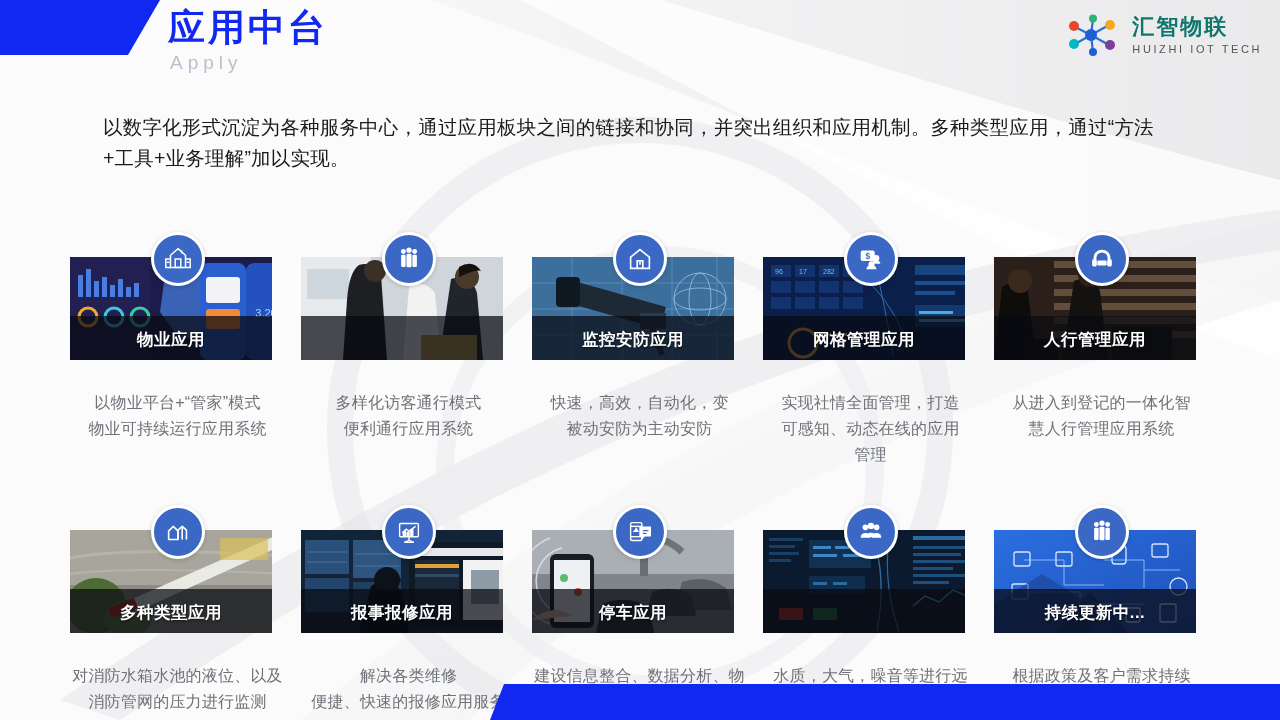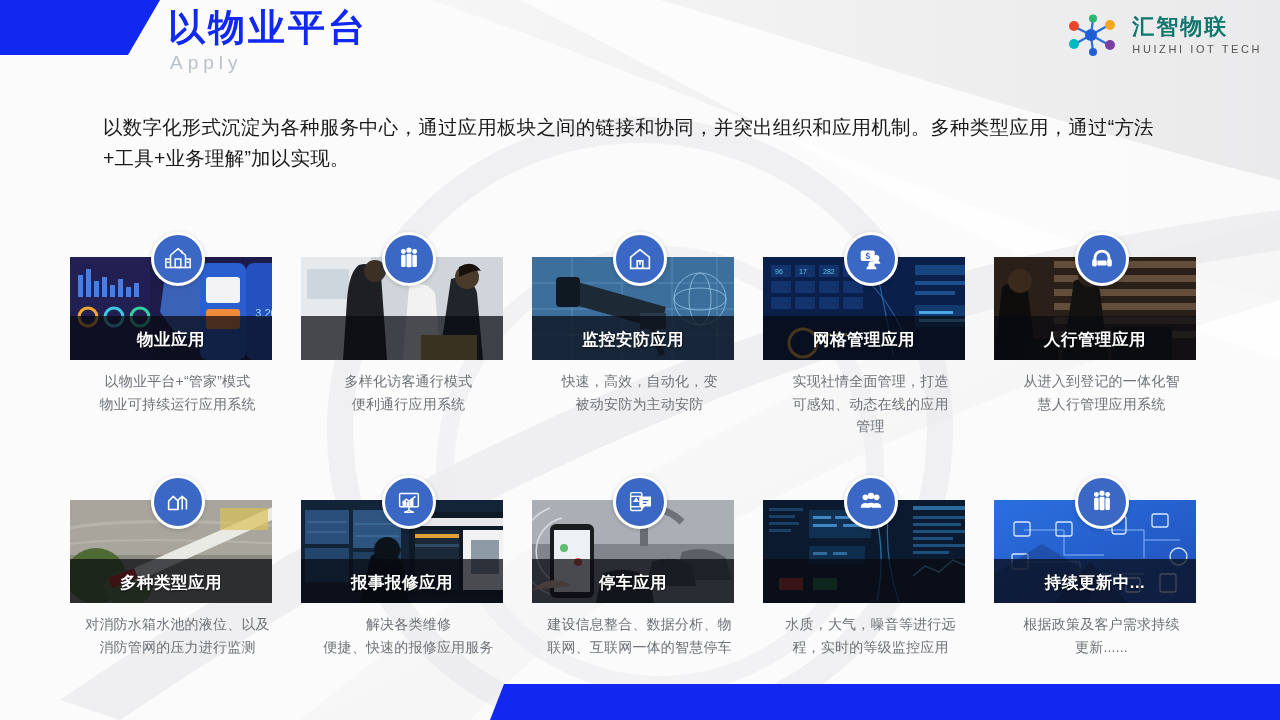--- a/index.html
+++ b/index.html
@@ -72,22 +72,22 @@
     position: absolute; top: 0; left: 50%; transform: translateX(-50%);
     width: 54px; height: 54px; border-radius: 50%;
     background: #3b68c4; border: 3px solid #fff;
     display: flex; align-items: center; justify-content: center;
     box-shadow: 0 1px 4px rgba(0,0,0,.18);
     z-index: 5;
   }
   .badge svg { width: 30px; height: 30px; }
 
   .caption {
-    margin-top: 10px; text-align: center;
-    font-size: 14px; color: #6d7278; line-height: 1.62; letter-spacing: .2px;
+    margin-top: 30px; text-align: center;
+    font-size: 16px; color: #6d7278; line-height: 1.62; letter-spacing: .2px;
   }
 
   
   .footer-bar {
     position: absolute; left: 490px; bottom: 0; width: 790px; height: 36px;
     background: #1028f0;
     clip-path: polygon(14px 0, 790px 0, 790px 36px, 0 36px);
   }
 </style>
 </head>
@@ -110,21 +110,21 @@
     <path d="M520,0 C760,120 1010,270 1280,360 L1280,180 C1040,120 800,40 660,0 Z" fill="#ffffff" opacity=".75"></path>
     <path d="M300,720 C520,540 820,330 1280,220 L1280,300 C880,420 620,560 470,720 Z" fill="url(#g1)" opacity=".6"></path>
     <path d="M120,720 C420,520 760,330 1280,250 L1280,210 C760,280 400,470 60,700 Z" fill="#e4e4e7" opacity=".5"></path>
     <circle cx="640" cy="430" r="300" fill="none" stroke="#e3e3e6" stroke-width="26" opacity=".45"></circle>
     <circle cx="660" cy="470" r="215" fill="none" stroke="#ededf0" stroke-width="18" opacity=".6"></circle>
   </svg>
 </div>
 
 <div class="header">
   <div class="hdr-blue-shape"></div>
-  <div class="hdr-title">以物业平台</div>
+  <div class="hdr-title">应用中台</div>
   <div class="hdr-sub">Apply</div>
 
   <div class="logo">
     <span class="logo-mark">
       <svg viewBox="0 0 60 42">
         <g stroke="#2a6fd6" stroke-width="2.2" fill="none">
           <line x1="12" y1="13" x2="28" y2="21"></line>
           <line x1="12" y1="30" x2="28" y2="21"></line>
           <line x1="28" y1="21" x2="46" y2="11"></line>
           <line x1="28" y1="21" x2="46" y2="31"></line>

